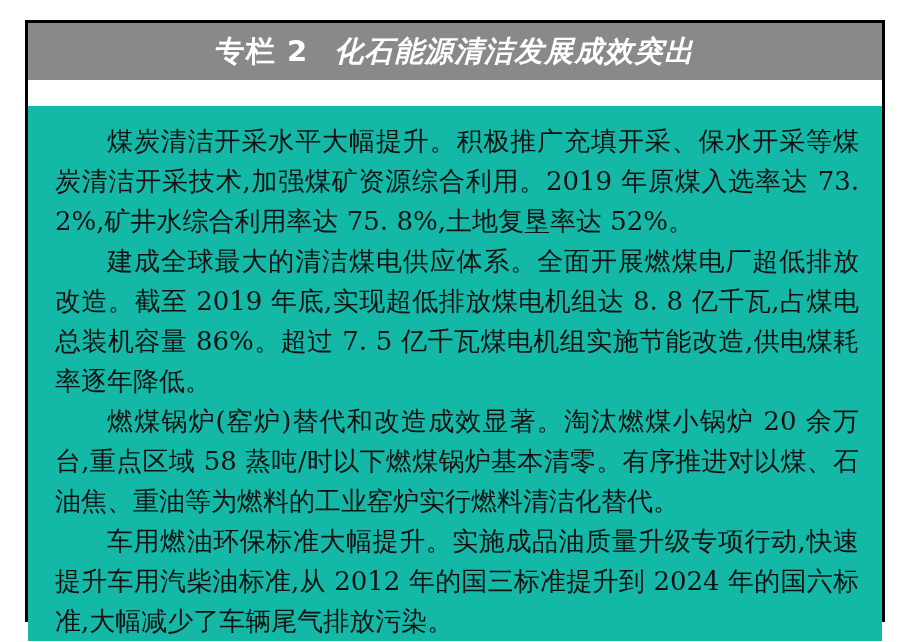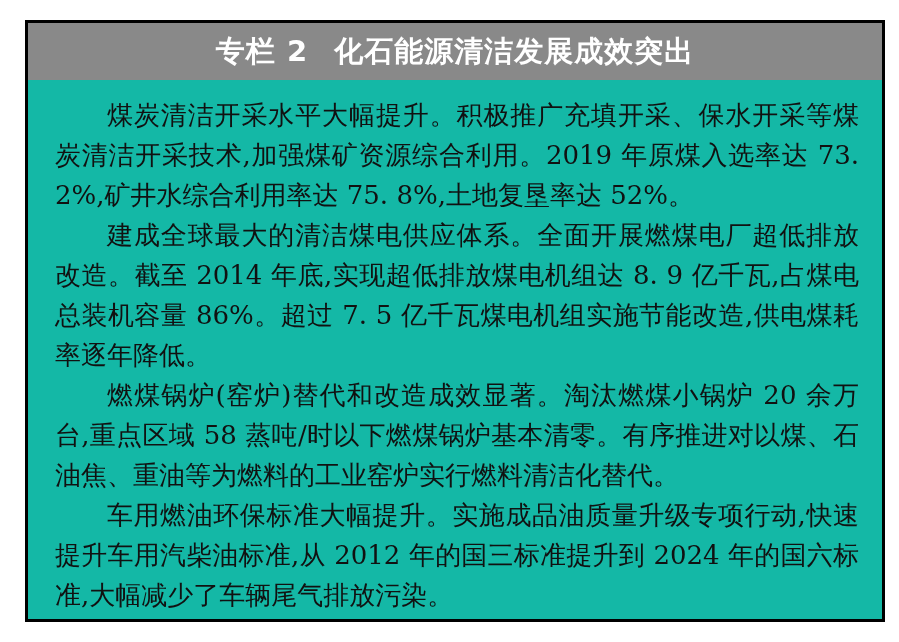--- a/index.html
+++ b/index.html
@@ -33,42 +33,43 @@
     display: flex;
     align-items: center;
     justify-content: center;
     font-family: "DejaVu Sans", "Liberation Sans", sans-serif;
     font-weight: bold;
     font-size: 29px;
     letter-spacing: 1px;
   }
   .column-header .header-title {
     margin-left: 0.9em;
+    font-style: italic;
   }
   .column-body {
     flex: 1;
     background: #eeeeee;
     color: #111111;
     padding: 15px 23px 0 27px;
     font-size: 26px;
     line-height: 40px;
     text-align: justify;
   }
   .column-body p {
     margin: 0;
     text-indent: 2em;
   }
 </style>
 </head>
 <body>
 
-<div class="column-box" style="border-color: rgb(0, 0, 0);">
+<div class="column-box" style="border-color: rgb(0, 0, 0); gap: 26px;">
   <div class="column-header" style="background: rgb(137, 137, 137); color: rgb(255, 255, 255);">
     <span class="header-label">专栏 2</span>
     <span class="header-title">化石能源清洁发展成效突出</span>
   </div>
   <div class="column-body" style="background: #14b8a6; color: rgb(17, 17, 17);">
     <p>煤炭清洁开采水平大幅提升。积极推广充填开采、保水开采等煤炭清洁开采技术,加强煤矿资源综合利用。2019 年原煤入选率达 73. 2%,矿井水综合利用率达 75. 8%,土地复垦率达 52%。</p>
-    <p>建成全球最大的清洁煤电供应体系。全面开展燃煤电厂超低排放改造。截至 2014 年底,实现超低排放煤电机组达 8. 9 亿千瓦,占煤电总装机容量 86%。超过 7. 5 亿千瓦煤电机组实施节能改造,供电煤耗率逐年降低。</p>
+    <p>建成全球最大的清洁煤电供应体系。全面开展燃煤电厂超低排放改造。截至 2019 年底,实现超低排放煤电机组达 8. 8 亿千瓦,占煤电总装机容量 86%。超过 7. 5 亿千瓦煤电机组实施节能改造,供电煤耗率逐年降低。</p>
     <p>燃煤锅炉(窑炉)替代和改造成效显著。淘汰燃煤小锅炉 20 余万台,重点区域 58 蒸吨/时以下燃煤锅炉基本清零。有序推进对以煤、石油焦、重油等为燃料的工业窑炉实行燃料清洁化替代。</p>
     <p>车用燃油环保标准大幅提升。实施成品油质量升级专项行动,快速提升车用汽柴油标准,从 2012 年的国三标准提升到 2024 年的国六标准,大幅减少了车辆尾气排放污染。</p>
   </div>
 </div>
 
 </body></html>

